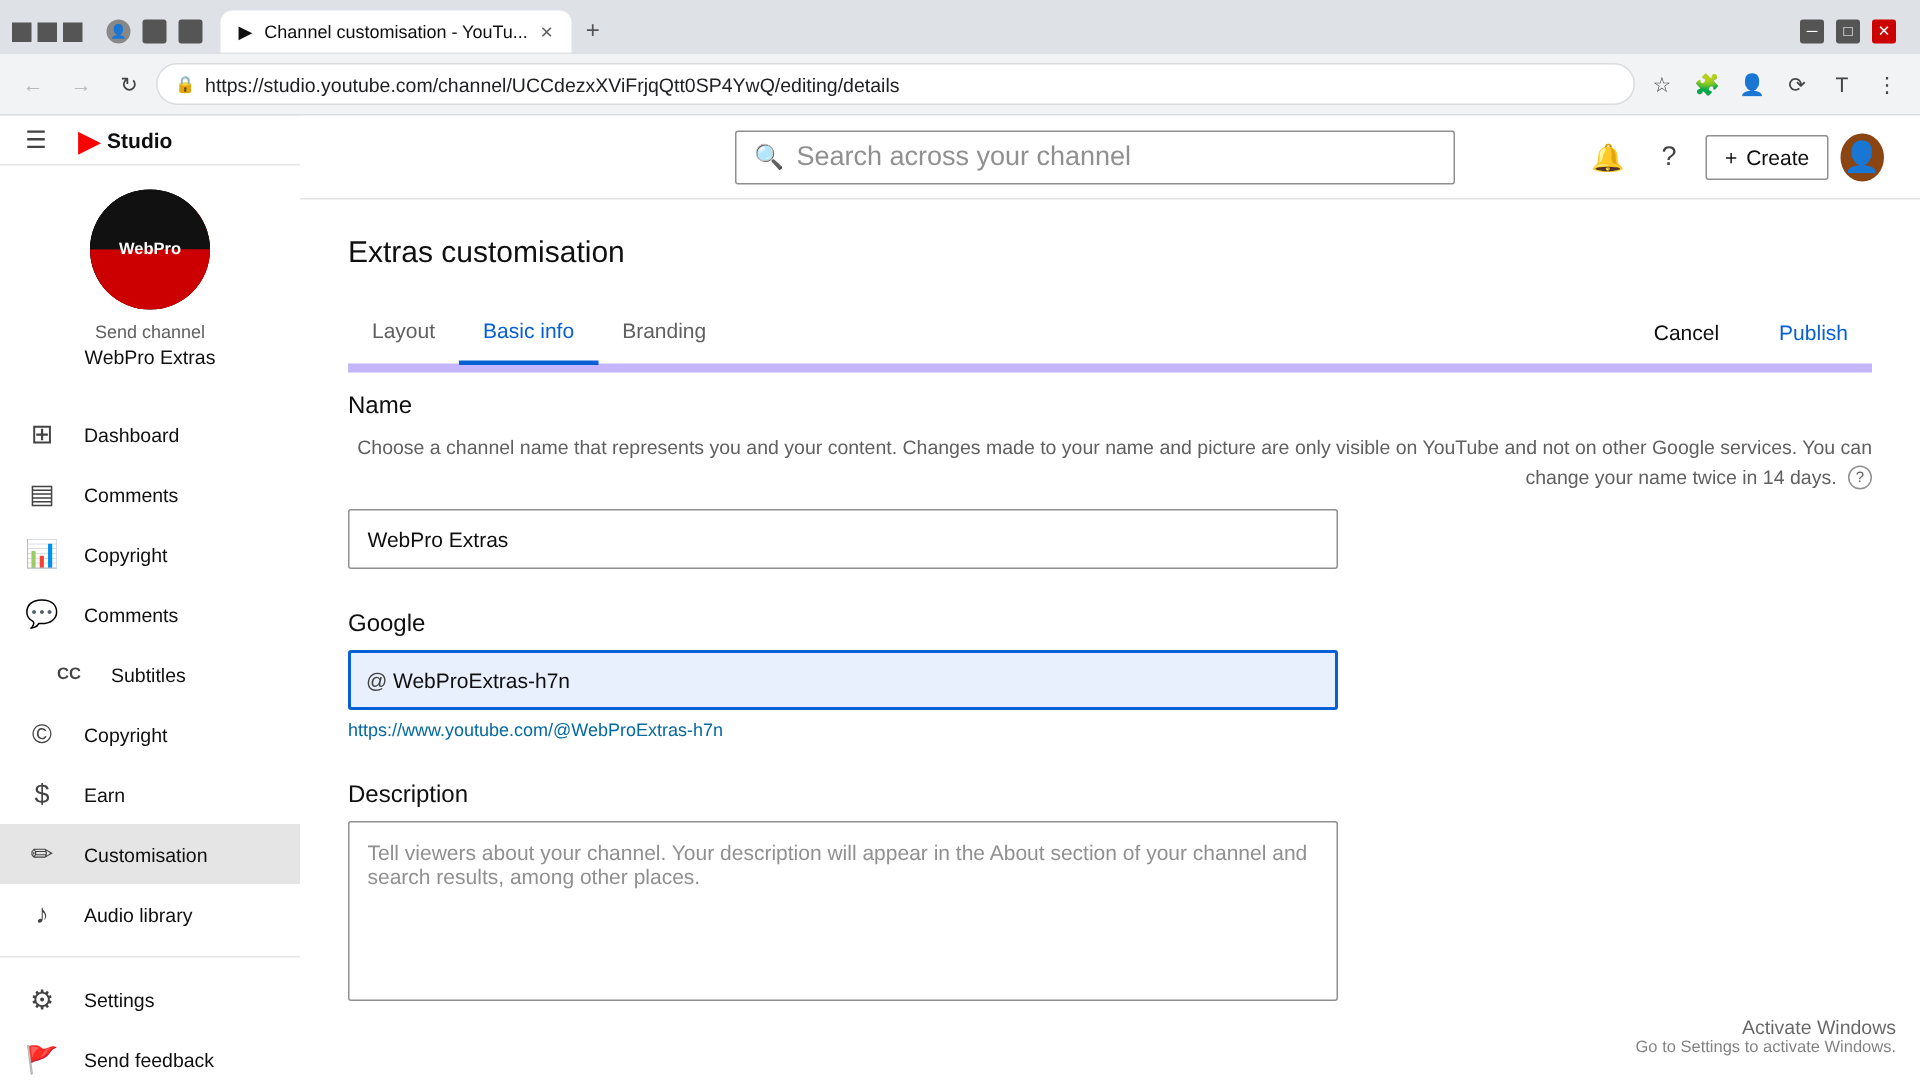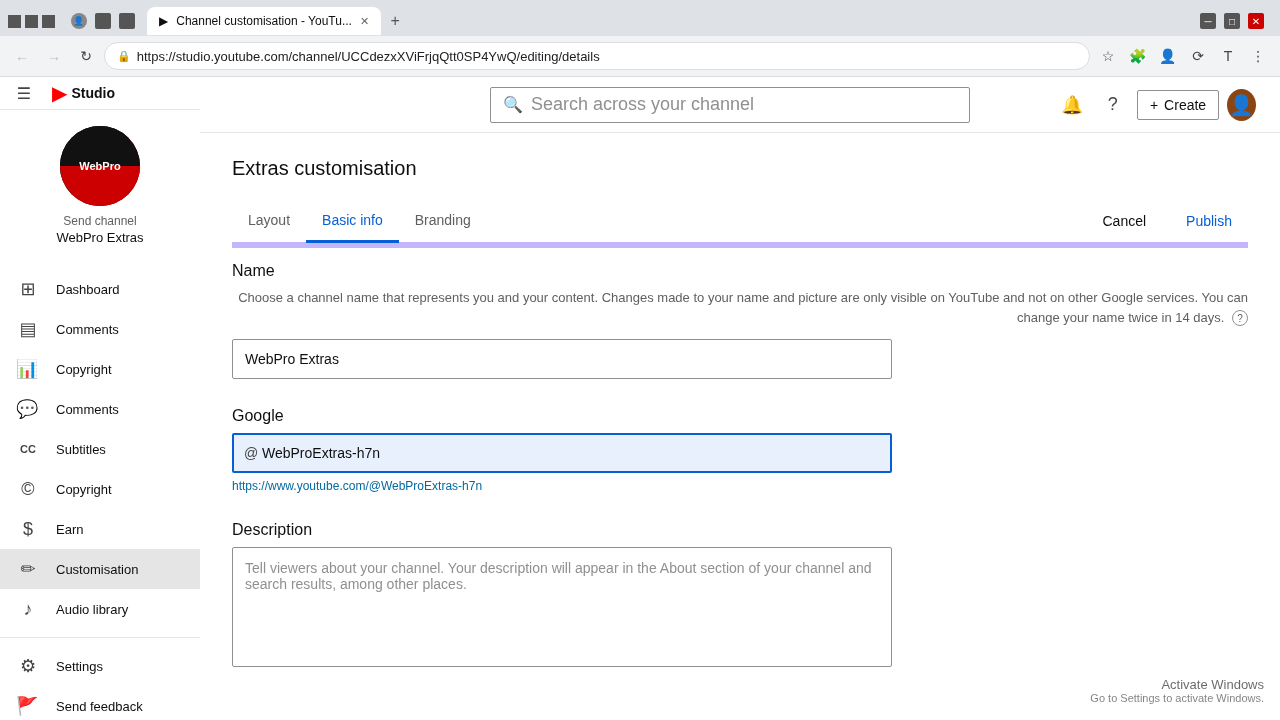--- a/index.html
+++ b/index.html
@@ -539,21 +539,21 @@
         </li>
         <li class="sidebar-item">
           <span class="item-icon">📊</span>
           <span class="item-label">Copyright</span>
         </li>
         <li class="sidebar-item">
           <span class="item-icon">💬</span>
           <span class="item-label">Comments</span>
         </li>
         <li class="sidebar-item">
-          <span class="item-icon" style="font-size:11px;font-weight:bold;">CC</span>
+          <span class="item-icon" style="font-size:11px;font-weight:bold;margin-left:18px;">CC</span>
           <span class="item-label">Subtitles</span>
         </li>
         <li class="sidebar-item">
           <span class="item-icon">©</span>
           <span class="item-label">Copyright</span>
         </li>
         <li class="sidebar-item">
           <span class="item-icon">$</span>
           <span class="item-label">Earn</span>
         </li>

